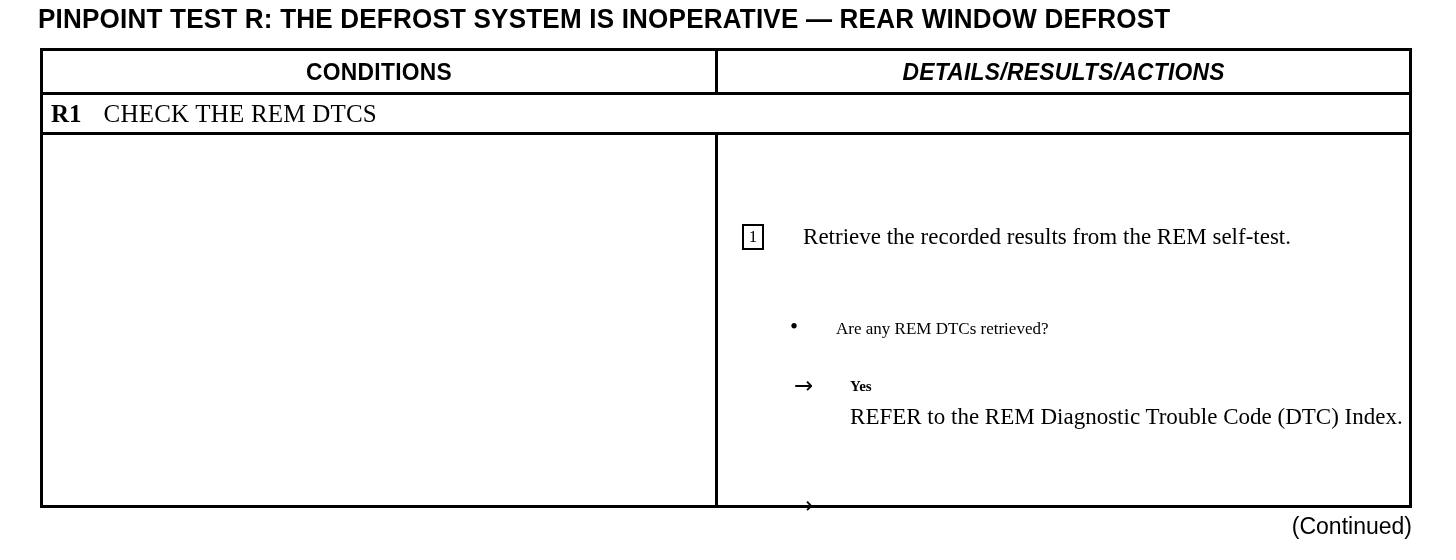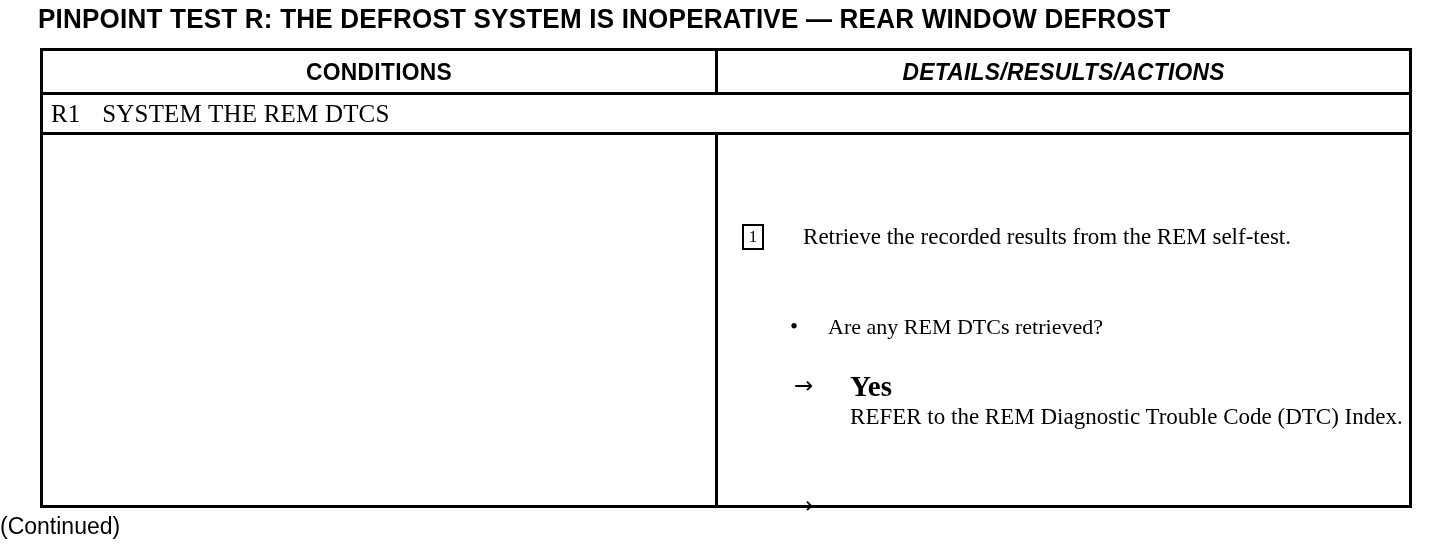--- a/index.html
+++ b/index.html
@@ -87,21 +87,21 @@
     top: 44px;
     width: 100%;
     height: 40px;
     box-sizing: border-box;
     border-bottom: 3px solid #000;
     display: flex;
     align-items: center;
     padding-left: 8px;
   }
   .step-id {
-    font-weight: normal;
+    font-weight: bold;
     font-size: 25px;
     line-height: 25px;
     margin-right: 22px;
   }
   .step-title {
     font-size: 25px;
     line-height: 25px;
     letter-spacing: 0.2px;
   }
 
@@ -159,22 +159,22 @@
     top: 176px;
     display: flex;
     align-items: baseline;
   }
   .bullet-dot {
     width: 22px;
     font-size: 23px;
     line-height: 31px;
   }
   .bullet-text {
-    margin-left: 16px;
-    font-size: 22px;
+    margin-left: 24px;
+    font-size: 17px;
     line-height: 31px;
   }
 
   
   .branch {
     position: absolute;
     left: 76px;
     right: 6px;
     display: flex;
     align-items: flex-start;
@@ -188,36 +188,37 @@
     font-size: 23px;
     line-height: 31px;
     font-family: "DejaVu Sans", sans-serif;
     margin-top: -1px;
   }
   .branch-content {
     margin-left: 26px;
   }
   .branch-label {
     font-weight: bold;
-    font-size: 29px;
+    font-size: 15px;
     line-height: 30px;
   }
   .branch-action {
     font-size: 23px;
     line-height: 31px;
     max-width: 560px;
   }
   .branch-action b { font-weight: bold; }
 
   
   .continued-note {
     position: absolute;
     left: 0;
     top: 512px;
     width: 1412px;
+    text-align: right;
     font-family: "Liberation Sans", "DejaVu Sans", sans-serif;
     font-size: 23px;
     line-height: 28px;
   }
 </style>
 </head>
 <body>
 
 <div class="page-title">PINPOINT TEST R:  THE DEFROST SYSTEM IS INOPERATIVE — REAR WINDOW DEFROST</div>
 
@@ -225,21 +226,21 @@
 
   <div class="table-head">
     <div class="head-cell conditions">CONDITIONS</div>
     <div class="head-cell details">
       <span>DETAILS/RESULTS/ACTIONS</span>
     </div>
   </div>
 
   <div class="step-title-row">
     <span class="step-id">R1</span>
-    <span class="step-title">SYSTEM THE REM DTCS</span>
+    <span class="step-title">CHECK THE REM DTCS</span>
   </div>
 
   <div class="table-body">
 
     <div class="col-conditions"></div>
 
     <div class="col-details">
 
       <div class="numbered-step">
         <div class="step-box">1</div>

